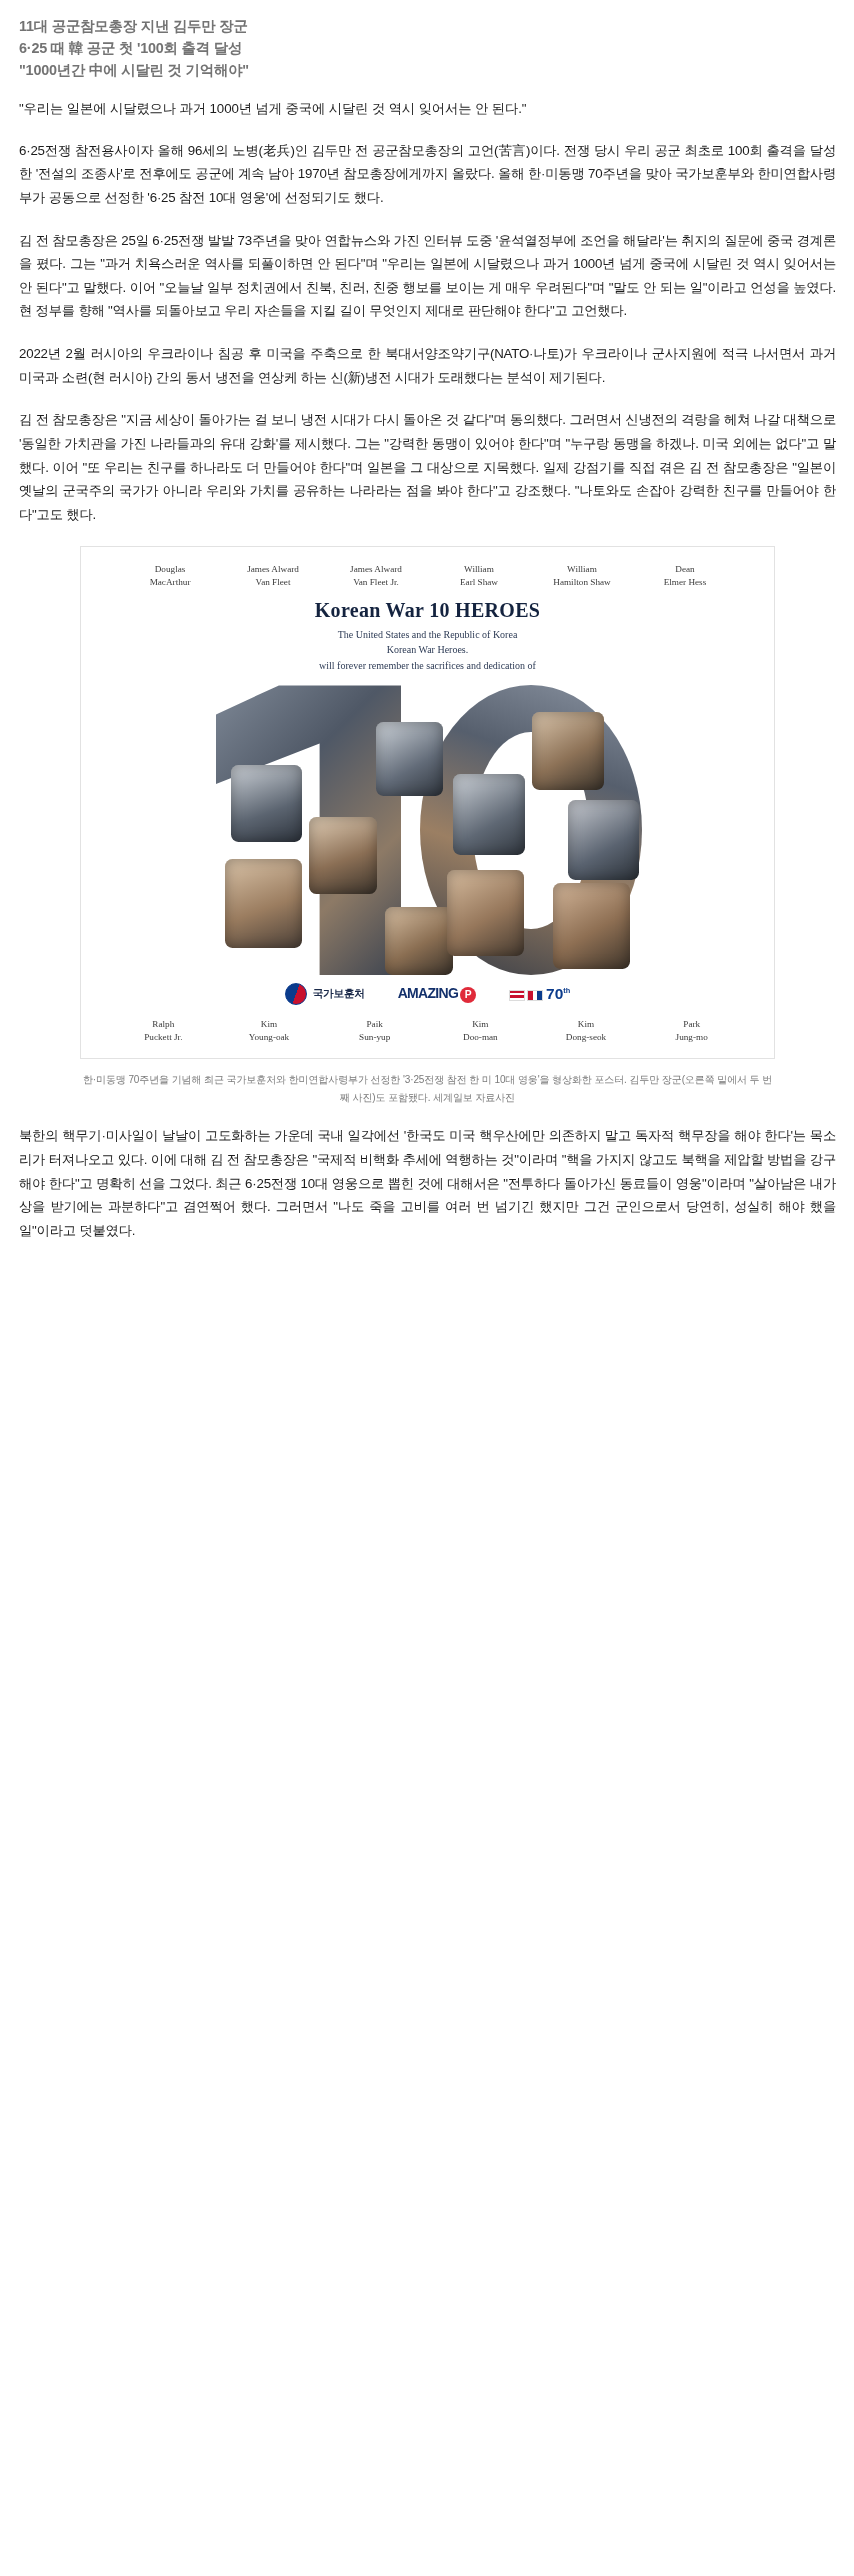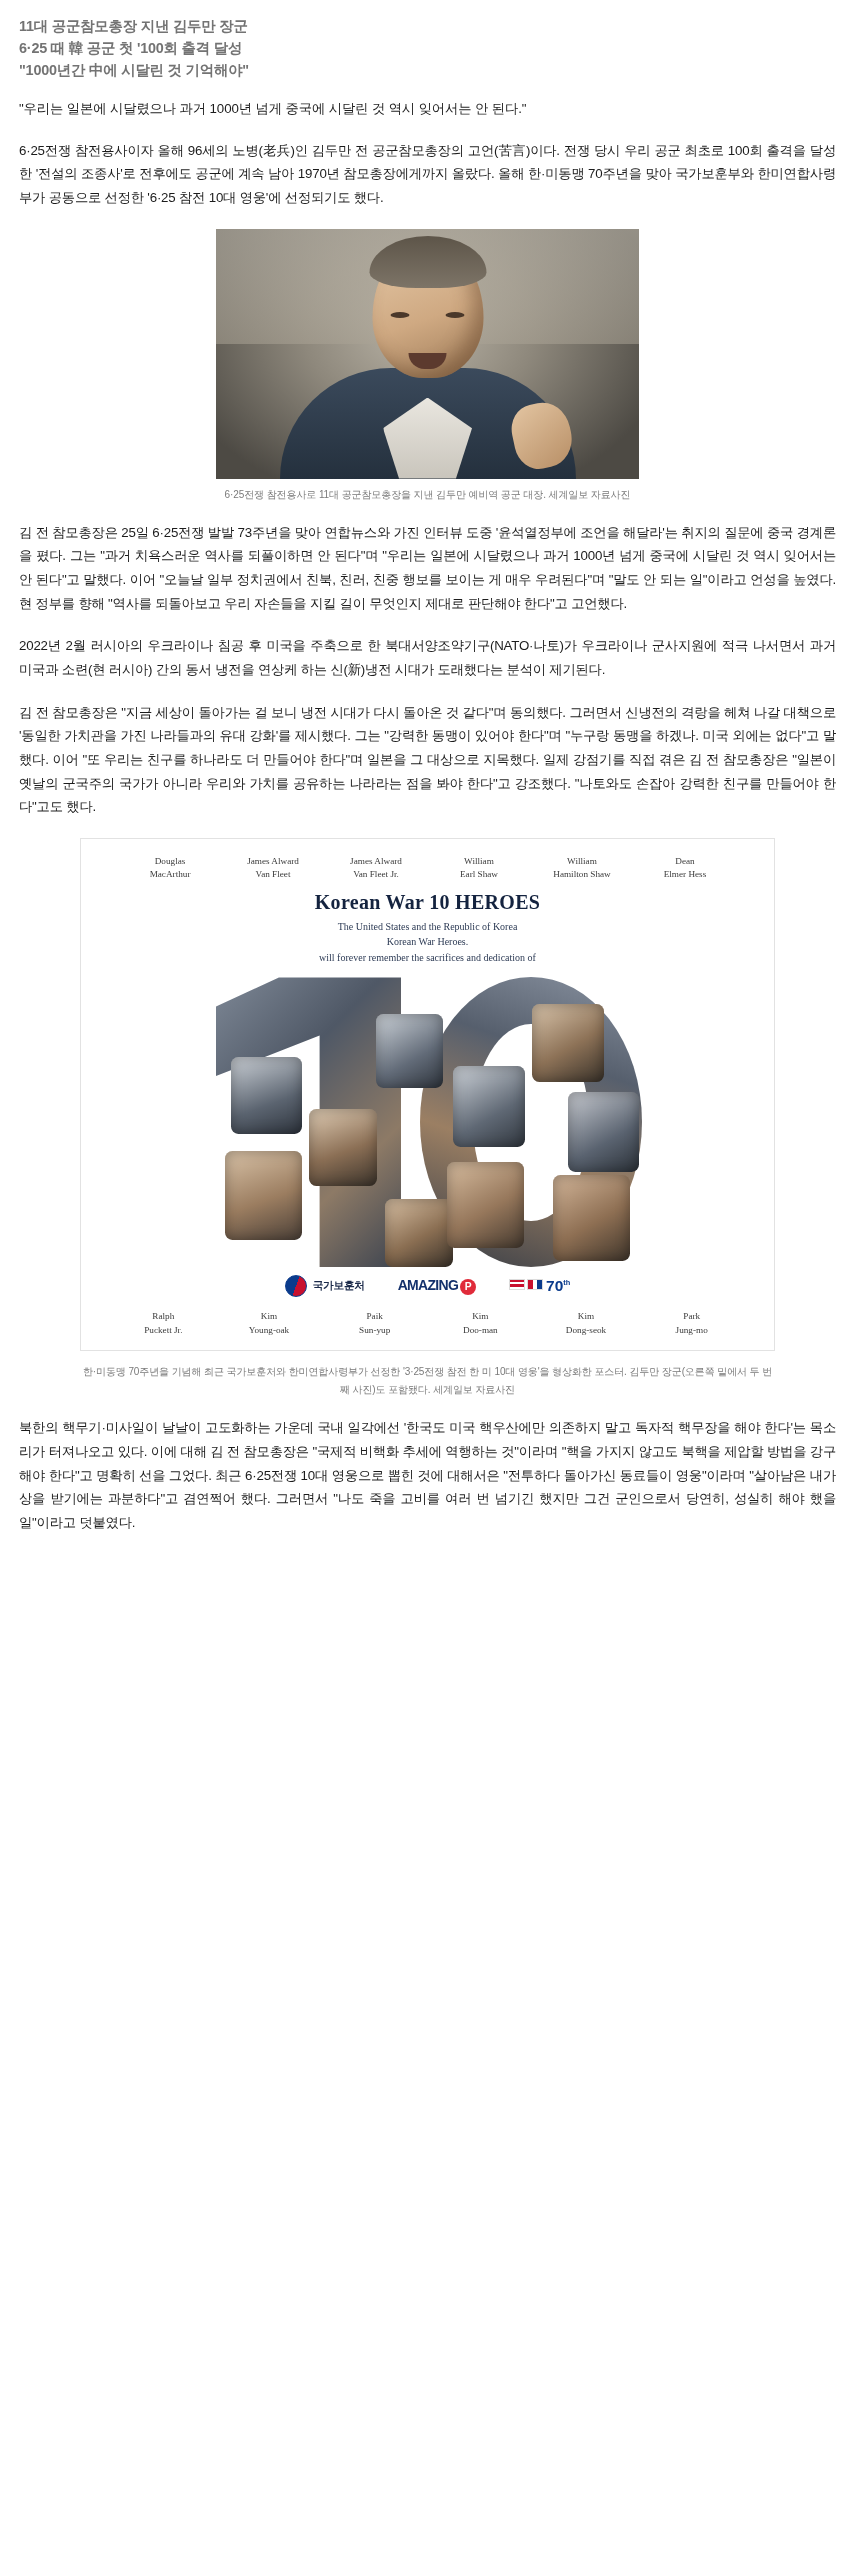--- a/index.html
+++ b/index.html
@@ -219,21 +219,21 @@
   .logo-amz { font-size: 14px; font-weight: bold; color: #13306b; letter-spacing: -0.7px; }
   .logo-amz .p {
     display: inline-block;
     background: #e02b3a; color: #fff;
     border-radius: 50%;
     width: 16.3px; height: 16.3px;
     line-height: 16.3px; text-align: center;
     font-size: 10.3px;
     margin-left: 1.5px;
   }
-  .logo-70 { display: flex; gap: 3px; }
+  .logo-70 { display: flex; align-items: flex-end; gap: 3px; }
   .logo-70 .flags { display: flex; gap: 1.5px; }
   .flag {
     width: 16.3px; height: 11px;
     background: linear-gradient(90deg,#c8102e 0 33%, #ffffff 33% 66%, #0b3b8c 66%);
     border: 0.7px solid #dcdcdc;
   }
   .flag.us {
     background:
       repeating-linear-gradient(180deg,#c8102e 0 2.2px,#fff 2.2px 4.4px);
   }
@@ -258,37 +258,20 @@
   <div class="headline">
     <div>11대 공군참모총장 지낸 김두만 장군</div>
     <div>6·25 때 韓 공군 첫 '100회 출격 달성</div>
     <div>"1000년간 中에 시달린 것 기억해야"</div>
   </div>
 
   <div class="lede">"우리는 일본에 시달렸으나 과거 1000년 넘게 중국에 시달린 것 역시 잊어서는 안 된다."</div>
 
   <p class="body">6·25전쟁 참전용사이자 올해 96세의 노병(老兵)인 김두만 전 공군참모총장의 고언(苦言)이다. 전쟁 당시 우리 공군 최초로 100회 출격을 달성한 '전설의 조종사'로 전후에도 공군에 계속 남아 1970년 참모총장에게까지 올랐다. 올해 한·미동맹 70주년을 맞아 국가보훈부와 한미연합사령부가 공동으로 선정한 '6·25 참전 10대 영웅'에 선정되기도 했다.</p>
 
-  <div class="figure">
-    <div class="photo1">
-      <div class="p1-bg"></div>
-      <div class="p1-wall"></div>
-      <div class="p1-body">
-        <div class="p1-shirt"></div>
-      </div>
-      <div class="p1-head">
-        <div class="p1-eye l"></div>
-        <div class="p1-eye r"></div>
-        <div class="p1-mouth"></div>
-      </div>
-      <div class="p1-hair"></div>
-      <div class="p1-hand"></div>
-    </div>
-    <div class="caption">6·25전쟁 참전용사로 11대 공군참모총장을 지낸 김두만 예비역 공군 대장. 세계일보 자료사진</div>
-  </div>
 
   <p class="body">김 전 참모총장은 25일 6·25전쟁 발발 73주년을 맞아 연합뉴스와 가진 인터뷰 도중 '윤석열정부에 조언을 해달라'는 취지의 질문에 중국 경계론을 폈다. 그는 "과거 치욕스러운 역사를 되풀이하면 안 된다"며 "우리는 일본에 시달렸으나 과거 1000년 넘게 중국에 시달린 것 역시 잊어서는 안 된다"고 말했다. 이어 "오늘날 일부 정치권에서 친북, 친러, 친중 행보를 보이는 게 매우 우려된다"며 "말도 안 되는 일"이라고 언성을 높였다. 현 정부를 향해 "역사를 되돌아보고 우리 자손들을 지킬 길이 무엇인지 제대로 판단해야 한다"고 고언했다.</p>
   <p class="body">2022년 2월 러시아의 우크라이나 침공 후 미국을 주축으로 한 북대서양조약기구(NATO·나토)가 우크라이나 군사지원에 적극 나서면서 과거 미국과 소련(현 러시아) 간의 동서 냉전을 연상케 하는 신(新)냉전 시대가 도래했다는 분석이 제기된다.</p>
   <p class="body">김 전 참모총장은 "지금 세상이 돌아가는 걸 보니 냉전 시대가 다시 돌아온 것 같다"며 동의했다. 그러면서 신냉전의 격랑을 헤쳐 나갈 대책으로 '동일한 가치관을 가진 나라들과의 유대 강화'를 제시했다. 그는 "강력한 동맹이 있어야 한다"며 "누구랑 동맹을 하겠나. 미국 외에는 없다"고 말했다. 이어 "또 우리는 친구를 하나라도 더 만들어야 한다"며 일본을 그 대상으로 지목했다. 일제 강점기를 직접 겪은 김 전 참모총장은 "일본이 옛날의 군국주의 국가가 아니라 우리와 가치를 공유하는 나라라는 점을 봐야 한다"고 강조했다. "나토와도 손잡아 강력한 친구를 만들어야 한다"고도 했다.</p>
 
   <div class="figure">
     <div class="photo2">
 
       <div class="names-row top">
         <div class="nm" style="white-space:pre-line">Douglas

